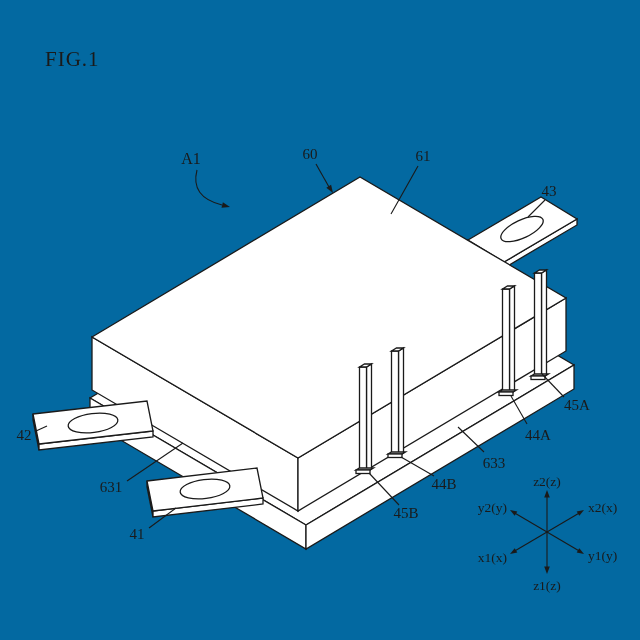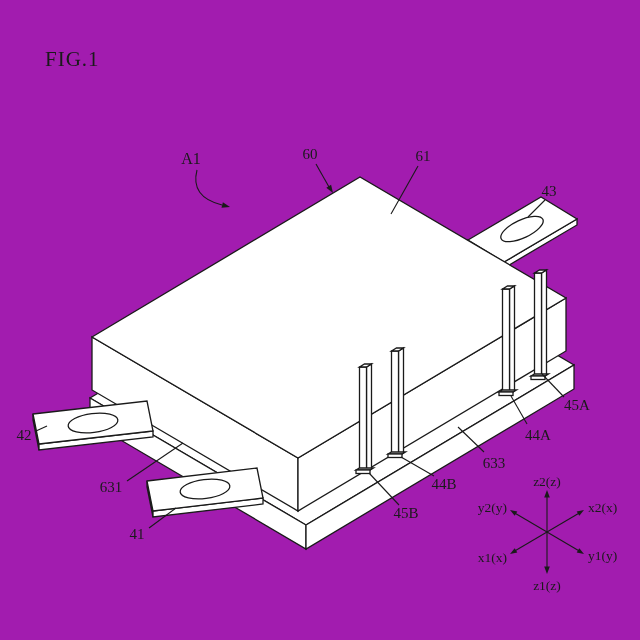--- a/index.html
+++ b/index.html
@@ -4,21 +4,21 @@
 <style>
   html, body {
     margin: 0;
     padding: 0;
     background: #ffffff;
   }
   .stage {
     position: relative;
     width: 640px;
     height: 640px;
-    background: #a21caf;
+    background: #0369a1;
     overflow: hidden;
     font-family: "Liberation Serif", "DejaVu Serif", serif;
   }
   svg { position: absolute; inset: 0; }
   .outline {
     fill: #ffffff;
     stroke: #1a1a1a;
     stroke-width: 1.3;
     stroke-linejoin: miter;
   }

